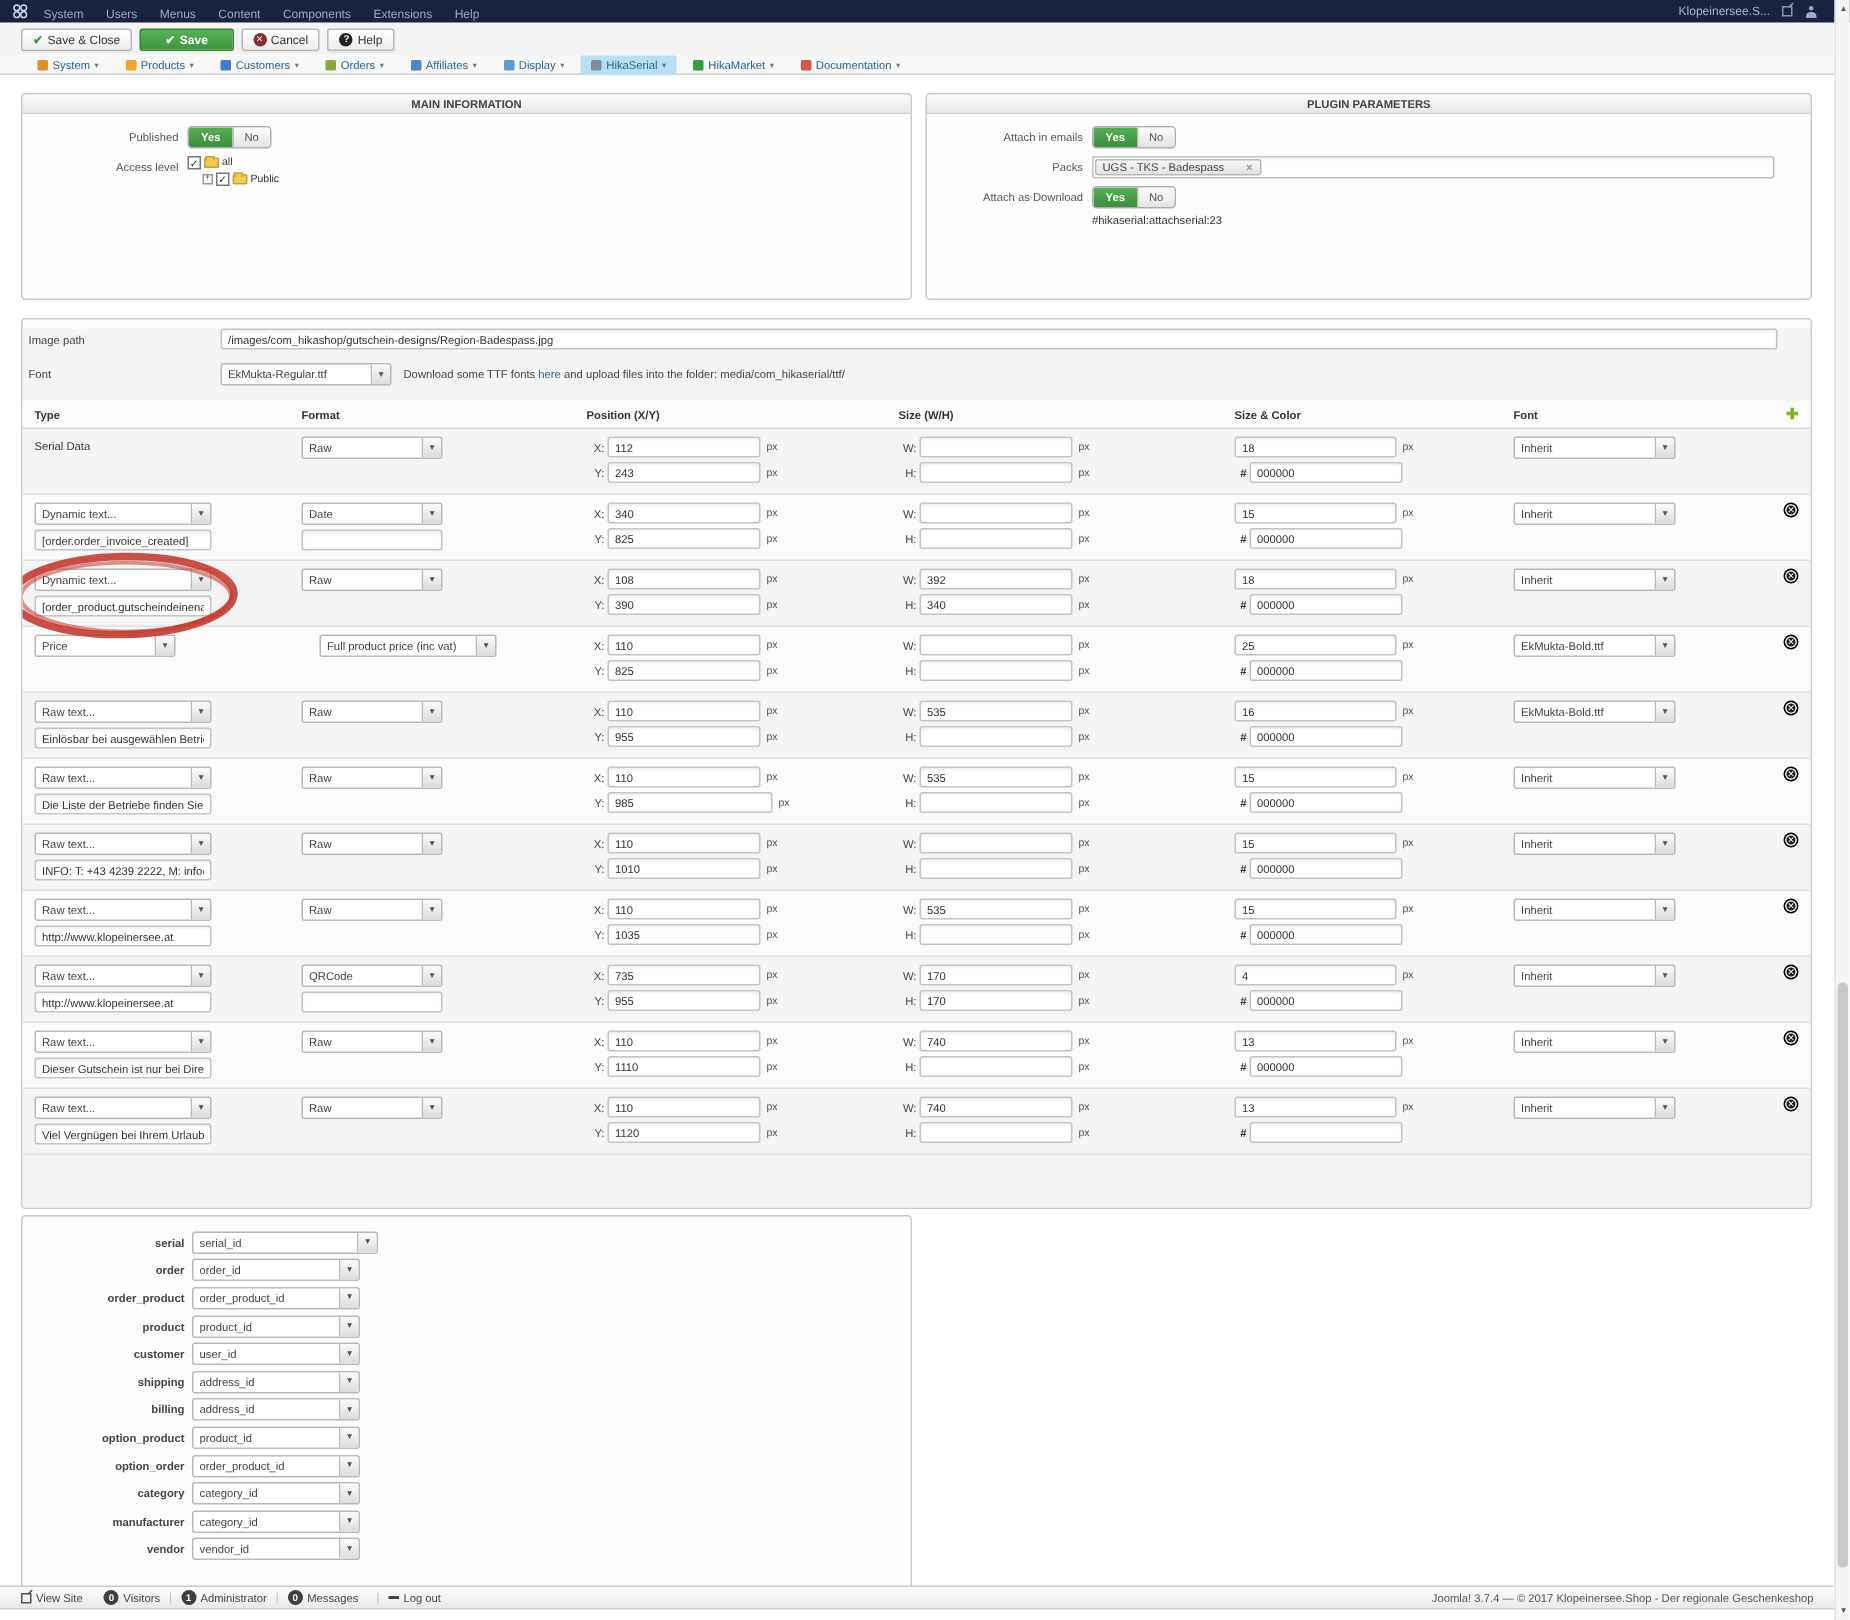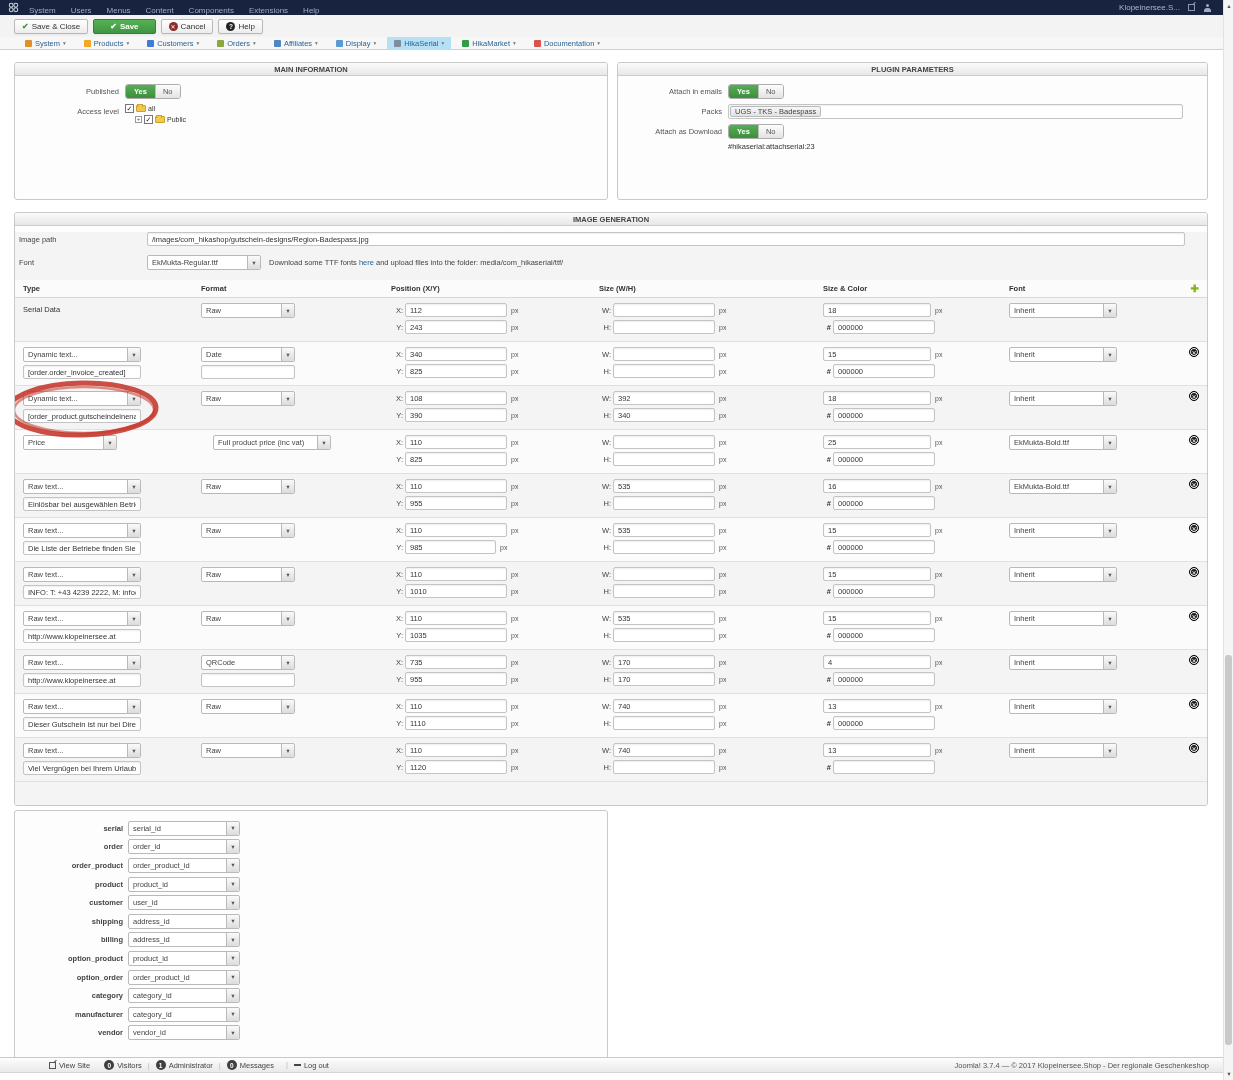--- a/index.html
+++ b/index.html
@@ -72,21 +72,21 @@
             position:relative; display:inline-block; }
   .folder::before { content:""; position:absolute; top:-2px; left:0; width:4px; height:2px;
                     background:#f2c94c; border:1px solid #caa32c; border-bottom:none; }
   .tree-label { font-size:7px; color:#333; }
   .expander { width:7px; height:7px; border:1px solid #999; background:#fff; font-size:6px; line-height:5px;
               text-align:center; color:#555; display:inline-block; cursor:pointer; }
 
   .tagfield { flex:1; margin-right:18px; min-height:15px; border:1px solid #c4c4c4; border-radius:2px;
               background:#fff; box-shadow:inset 0 1px 2px rgba(0,0,0,.07); padding:1px; display:flex; }
   .tag { display:inline-flex; align-items:center; gap:14px; background:linear-gradient(#f7f7f7,#e2e2e2);
-         border:1px solid #b9b9b9; border-radius:2px; font-size:7.5px; color:#444; padding:0 4px; height:11px;flex-direction:column; }
+         border:1px solid #b9b9b9; border-radius:2px; font-size:7.5px; color:#444; padding:0 4px; height:11px; }
   .tag-x { color:#888; font-size:6.5px; cursor:pointer; }
   .ref-text { font-size:7.5px; color:#333; margin-left:104px; }
 
   
   .ig-body { background:#f4f4f4; height:100%; }
   .ig-row { display:flex; align-items:center; margin:6px 4px 0 4px; }
   .ig-label { width:128px; font-size:7.5px; color:#444; }
   .ig-path-input { flex:1; margin-right:18px; }
   .exists-line { display:flex; align-items:center; gap:3px; margin:5px 4px 0 136px; }
   .ok-icon { width:9px; height:9px; border-radius:50%; background:#44a044; color:#fff; font-size:6.5px;
@@ -125,21 +125,21 @@
 
   
   .db-row { display:flex; align-items:center; height:18.6px; }
   .db-label { width:102px; text-align:right; font-size:7.5px; font-weight:bold; color:#444; margin-right:5px; }
 
   
   .statusbar { position:absolute; left:0; bottom:7px; width:1223px; height:16px;
                background:linear-gradient(#fdfdfd,#e9e9e9); border-top:1px solid #c9c9c9;
                border-bottom:1px solid #d4d4d4; display:flex; align-items:center; padding:0 14px;
                font-size:7.5px; color:#444; z-index:20; }
-  .sb-left { display:flex; gap:6px;margin-left:35px; }
+  .sb-left { display:flex; gap:6px; }
   .sb-sep { color:#bbb; }
   .badge { display:inline-flex; width:10px; height:10px; border-radius:50%; background:#3f3f3f; color:#fff;
            font-size:6.5px; font-weight:bold; align-items:center; justify-content:center; margin-right:3px; }
   .sb-item { display:inline-flex; align-items:center; cursor:pointer; }
   .viewsite-icon { width:7px; height:7px; border:1px solid #555; margin-right:3px; position:relative; }
   .viewsite-icon::after { content:""; position:absolute; right:-2px; top:-2px; width:4px; height:1px;
                           background:#555; transform:rotate(-45deg); }
   .logout-icon { width:7px; height:2px; background:#444; margin-right:3px; display:inline-block; }
   .sb-right { margin-left:auto; font-size:7.5px; color:#555; }
 
@@ -291,21 +291,20 @@
         <span class="toggle">
           <span class="tg-on">Yes</span>
           <span class="tg-off">No</span>
         </span>
       </div>
       <div class="ref-text">#hikaserial:attachserial:23</div>
     </div>
   </div>
 
   <div class="panel" style="left:14px; top:212px; width:1194px; height:594px;">
-    <div class="panel-header">IMAGE GENERATION</div>
     <div class="ig-body">
       <div class="ig-row">
         <span class="ig-label">Image path</span>
         <input class="txt ig-path-input" value="/images/com_hikashop/gutschein-designs/Region-Badespass.jpg" style="">
       </div>
       <div class="ig-row" style="margin-top:9px;">
         <span class="ig-label">Font</span>
         <span class="sel" style="width:114px;">
           <span class="sel-label">EkMukta-Regular.ttf</span>
           <span class="sel-cap">▼</span>
@@ -626,21 +625,21 @@
                 </span>
               </span>
               <span class="cell col-pos">
                 <span class="num-line">
                   <span class="mini">X:</span>
                   <input class="txt" value="110" style="width: 102px;">
                   <span class="unit">px</span>
                 </span>
                 <span class="num-line">
                   <span class="mini">Y:</span>
-                  <input class="txt" value="985" style="width: 91px;">
+                  <input class="txt" value="985" style="width: 110px;">
                   <span class="unit">px</span>
                 </span>
               </span>
               <span class="cell col-size">
                 <span class="num-line">
                   <span class="mini">W:</span>
                   <input class="txt" value="535" style="width: 102px;">
                   <span class="unit">px</span>
                 </span>
                 <span class="num-line">
@@ -962,21 +961,21 @@
             </div>
           </div>
       </div>
     </div>
   </div>
 
   <div class="panel" style="left:14px; top:810px; width:594px; height:252px;">
     <div class="panel-body">
         <div class="db-row">
           <span class="db-label">serial</span>
-          <span class="sel" style="width: 112px;">
+          <span class="sel" style="width: 124px;">
             <span class="sel-label">serial_id</span>
             <span class="sel-cap">▼</span>
           </span>
         </div>
         <div class="db-row">
           <span class="db-label">order</span>
           <span class="sel" style="width: 112px;">
             <span class="sel-label">order_id</span>
             <span class="sel-cap">▼</span>
           </span>

